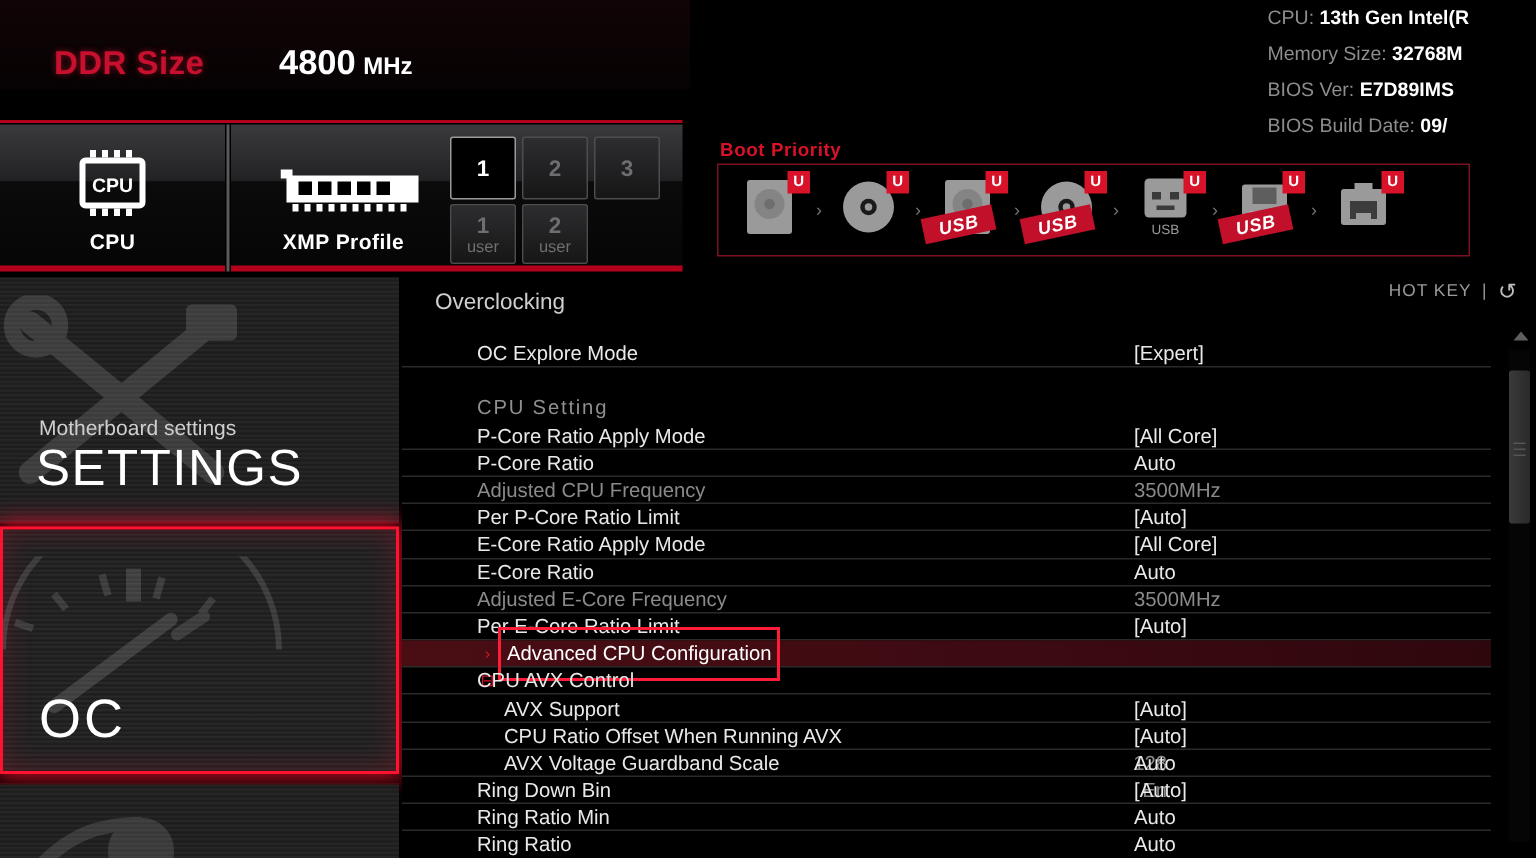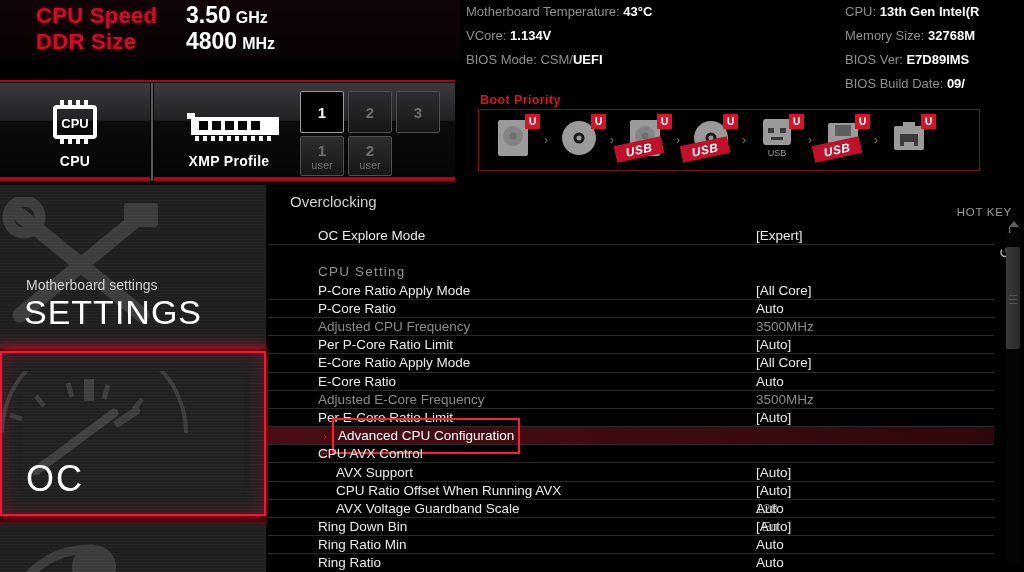--- a/index.html
+++ b/index.html
@@ -101,22 +101,22 @@
   .sb-title { position:absolute; left:24px; top:108px; color:#fff; font-size:34px;
               letter-spacing:1px; font-weight:normal; }
   .sb-oc-title { position:absolute; left:24px; top:105px; color:#fff; font-size:36px;
                  letter-spacing:2px; }
   .sb-glyph { position:absolute; opacity:.16; }
 
   
   .main { position:absolute; left:268px; top:185px; width:756px; height:387px; background:#000; }
   .main-head { position:absolute; left:0; top:0; width:756px; height:36px; }
   .mh-title { position:absolute; left:22px; top:8px; color:#cfcfcf; font-size:15px; }
-  .mh-right { position:absolute; right:12px; top:21px; display:flex; align-items:flex-end;
-              color:#9a9a9a; font-size:11.5px; letter-spacing:.7px; gap:7px;flex-direction:column; }
+  .mh-right { position:absolute; right:12px; top:0; display:flex; align-items:center;
+              color:#9a9a9a; font-size:11.5px; letter-spacing:.7px; gap:7px; }
   .mh-undo { font-size:15px; color:#bcbcbc; }
 
   .rows { position:absolute; left:0; top:42px; width:726px; }
   .row { position:relative; height:18.2px; display:flex; align-items:center;
          border-bottom:1px solid #2a2a2a; }
   .row .marker { position:absolute; left:50px; width:14px; text-align:center;
                  color:#d81228; font-size:11px; }
   .row .lbl { position:absolute; color:#e9e9e9; font-size:13.5px; white-space:nowrap; }
   .row .mid { position:absolute; left:390px; width:120px; text-align:right;
               color:#8a8a8a; font-size:13.5px; }
@@ -143,39 +143,29 @@
   .sb-grip { position:absolute; left:3px; width:8px; height:1px; background:#555; }
 </style>
 </head>
 <body>
 
 <div id="app">
 
   <div class="topbar">
 
     <div class="speed-block">
-      <div class="spd-row r1">
-        <div class="spd-label">CPU Speed</div>
-        <div class="spd-val">3.50</div>
-        <div class="spd-unit">GHz</div>
-      </div>
       <div class="spd-row r2">
         <div class="spd-label">DDR Size</div>
         <div class="spd-val">4800</div>
         <div class="spd-unit">MHz</div>
       </div>
     </div>
 
     <div class="gb-underline"></div>
 
-    <div class="sysinfo left" id="sysinfo-left">
-        <div><span>Motherboard Temperature: </span><span class="v">43°C</span></div>
-        <div><span>VCore: </span><span class="v">1.134V</span></div>
-        <div><span>BIOS Mode: </span><span style="color: rgb(141, 141, 141); font-weight: normal;">CSM/</span><span class="v">UEFI</span></div>
-      </div>
     <div class="sysinfo right" id="sysinfo-right">
         <div><span>CPU: </span><span class="v">13th Gen Intel(R</span></div>
         <div><span>Memory Size: </span><span class="v">32768M</span></div>
         <div><span>BIOS Ver: </span><span class="v">E7D89IMS</span></div>
         <div><span>BIOS Build Date: </span><span class="v">09/</span></div>
       </div>
   </div>
 
   <div class="tabstrip">
 

